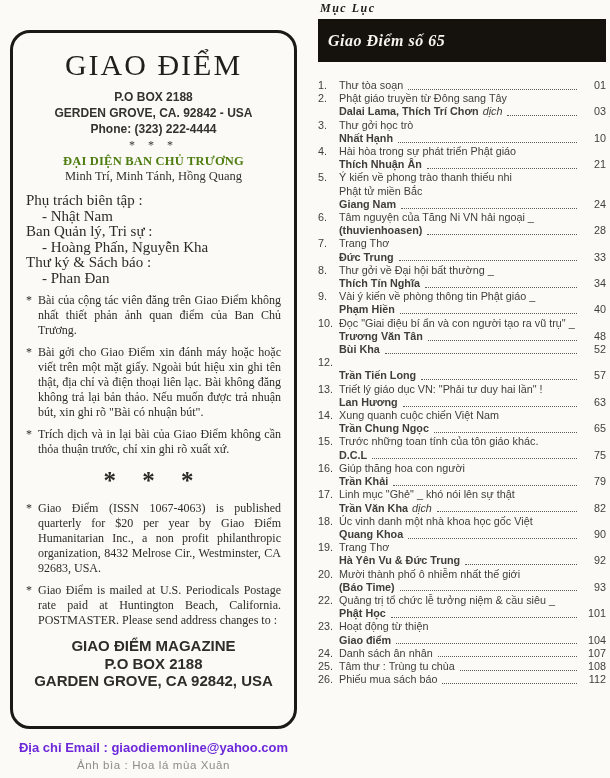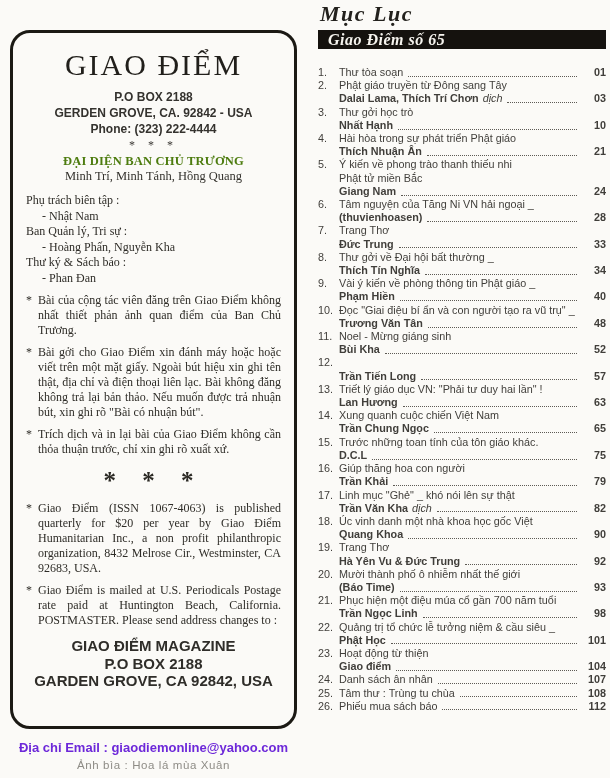--- a/index.html
+++ b/index.html
@@ -18,21 +18,21 @@
     font-family:"Liberation Serif",serif;font-size:30px;letter-spacing:2px;
     text-align:center;margin-top:9px;color:#211f1b;font-weight:500;
   }
   .ib-addr{
     font-family:"Liberation Sans",sans-serif;font-weight:bold;font-size:12px;
     line-height:16px;text-align:center;color:#34322e;margin-top:7px;
   }
   .ib-stars-sm{text-align:center;font-size:12px;letter-spacing:5px;line-height:11px;margin-top:3px;color:#3a3834;}
   .ib-board-title{font-size:12.5px;font-weight:bold;text-align:center;margin-top:3px;letter-spacing:.2px;color:#4d7c0f;}
   .ib-board-members{font-size:12.5px;text-align:center;line-height:15px;color:#33312c;}
-  .ib-staff{font-size:12px;line-height:15.5px;margin-top:9px;color:#2e2c27;}
+  .ib-staff{font-size:15px;line-height:15.5px;margin-top:9px;color:#2e2c27;}
   .staff-names{padding-left:16px;}
   .ib-notes{margin-top:2px;}
   .note{
     position:relative;font-size:12px;line-height:15px;margin-top:7px;
     padding-left:12px;text-align:justify;color:#2e2c27;
   }
   .note .star{position:absolute;left:0;top:0;}
   .ib-stars-lg{
     text-align:center;font-size:25px;font-weight:bold;letter-spacing:10px;
     line-height:26px;margin:11px 0 3px 0;color:#2b2924;
@@ -47,42 +47,42 @@
   }
   .footer-cover{
     position:absolute;left:0;top:759px;width:307px;text-align:center;
     font-family:"Liberation Sans",sans-serif;font-size:11.5px;letter-spacing:.6px;color:#8e8c86;
   }
 
   
   .toc{position:absolute;left:318px;top:0;width:288px;}
   .toc-header{
     font-family:"Liberation Serif",serif;font-style:italic;font-weight:bold;
-    font-size:22px;letter-spacing:1.5px;margin:1px 0 0 2px;color:#23211d;
+    font-size:12px;letter-spacing:1.5px;margin:1px 0 0 2px;color:#23211d;
   }
   .banner{
-    margin-top:3px;height:19px;background:#15120e;display:flex;align-items:center;
+    margin-top:3px;height:43px;background:#15120e;display:flex;align-items:center;
     padding-left:10px;box-sizing:border-box;
   }
   .banner-label{
     font-family:"Liberation Serif",serif;font-style:italic;font-weight:bold;
     font-size:16px;color:#f6f4ee;letter-spacing:.5px;
   }
   .toc-list{
     margin-top:17px;font-family:"Liberation Sans",sans-serif;
     font-size:10.8px;line-height:13.2px;color:#403e3a;
   }
   .toc-row{display:flex;align-items:flex-end;}
   .toc-row.indent{padding-left:21px;}
   .toc-num{width:21px;flex-shrink:0;}
   .toc-text{white-space:nowrap;}
   .toc-author{font-weight:bold;white-space:nowrap;}
   .toc-suffix{font-style:italic;padding-left:4px;white-space:nowrap;}
   .toc-leader{flex:1;min-width:8px;border-bottom:1.6px dotted #5d5a54;margin:0 4px 2.5px 5px;}
-  .toc-page{width:25px;flex-shrink:0;text-align:right;font-weight:bold;}
+  .toc-page{width:25px;flex-shrink:0;text-align:right;}
 </style>
 </head>
 <body>
 
 <div class="page">
 
   <aside class="info-box">
     <div class="ib-title">GIAO ĐIỂM</div>
     <div class="ib-addr">
       <div>P.O BOX 2188</div>
@@ -236,24 +236,20 @@
             <span class="toc-num">10.</span>
             <span class="toc-text">Đọc "Giai điệu bí ẩn và con người tạo ra vũ trụ" _</span>
           </div>
           <div class="toc-row indent">
             <span class="toc-author">Trương Văn Tân</span>
             <span class="toc-leader"></span>
             <span class="toc-page">48</span>
           </div>
         </div>
         <div class="toc-entry">
-          <div class="toc-row">
-            <span class="toc-num">11.</span>
-            <span class="toc-text">Noel - Mừng giáng sinh</span>
-          </div>
           <div class="toc-row indent">
             <span class="toc-author">Bùi Kha</span>
             <span class="toc-leader"></span>
             <span class="toc-page">52</span>
           </div>
         </div>
         <div class="toc-entry">
           <div class="toc-row">
             <span class="toc-num">12.</span>
           </div>
@@ -347,31 +343,20 @@
             <span class="toc-text">Mười thành phố ô nhiễm nhất thế giới</span>
           </div>
           <div class="toc-row indent">
             <span class="toc-author">(Báo Time)</span>
             <span class="toc-leader"></span>
             <span class="toc-page">93</span>
           </div>
         </div>
         <div class="toc-entry">
           <div class="toc-row">
-            <span class="toc-num">21.</span>
-            <span class="toc-text">Phục hiện một điệu múa cổ gần 700 năm tuổi</span>
-          </div>
-          <div class="toc-row indent">
-            <span class="toc-author">Trần Ngọc Linh</span>
-            <span class="toc-leader"></span>
-            <span class="toc-page">98</span>
-          </div>
-        </div>
-        <div class="toc-entry">
-          <div class="toc-row">
             <span class="toc-num">22.</span>
             <span class="toc-text">Quảng trị tổ chức lễ tưởng niệm &amp; cầu siêu _</span>
           </div>
           <div class="toc-row indent">
             <span class="toc-author">Phật Học</span>
             <span class="toc-leader"></span>
             <span class="toc-page">101</span>
           </div>
         </div>
         <div class="toc-entry">

